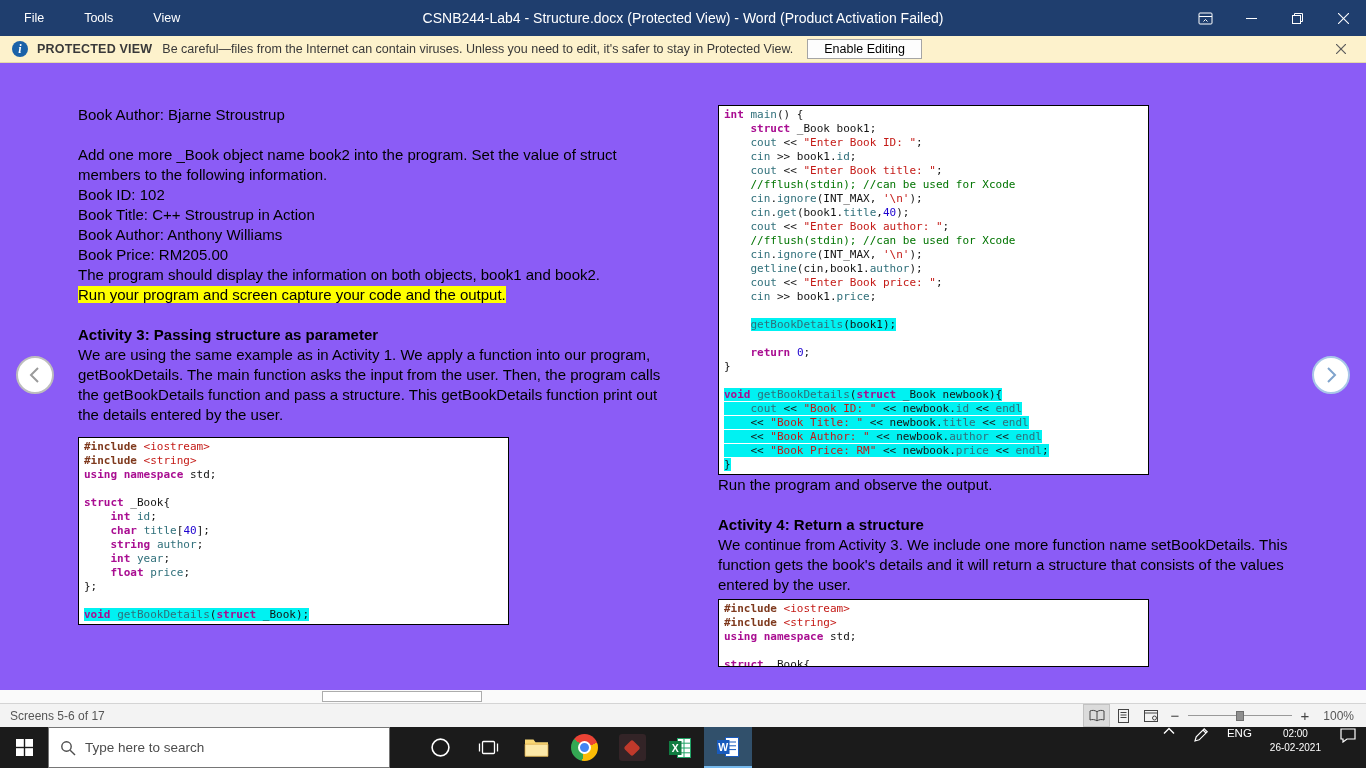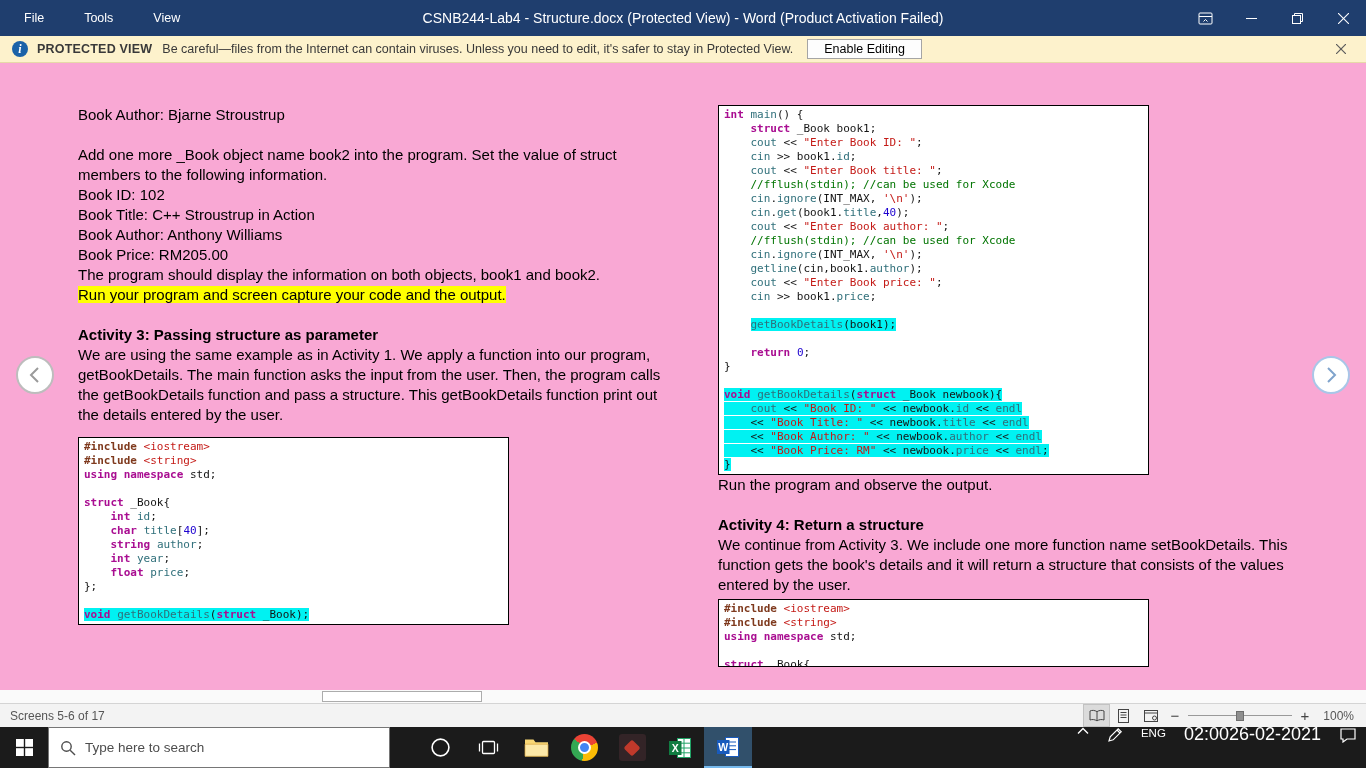--- a/index.html
+++ b/index.html
@@ -16,21 +16,21 @@
   .win-btn{width:46px;height:36px;display:flex;align-items:center;justify-content:center}
 
   
   .banner{height:27px;background:#fdf2cc;border-bottom:1px solid #e6d9a8;display:flex;align-items:center;padding:0 12px;font-size:12.5px;color:#393939;flex:0 0 auto}
   .info-badge{width:16px;height:16px;border-radius:50%;background:#1b62a8;color:#fff;font-family:"Liberation Serif",serif;font-style:italic;font-weight:bold;font-size:12px;display:flex;align-items:center;justify-content:center;margin-right:9px;flex:0 0 auto}
   .pv-label{font-weight:bold;margin-right:10px;letter-spacing:.2px}
   .enable-btn{margin-left:14px;background:#fdfdfd;border:1px solid #a5a5a5;padding:2px 16px;font-size:12.5px;font-family:"Liberation Sans",sans-serif}
   .banner-close{margin-left:auto;width:26px;height:100%;display:flex;align-items:center;justify-content:center}
 
   
-  .docarea{position:relative;flex:1;background:#f9a8d4;overflow:hidden}
+  .docarea{position:relative;flex:1;background:#8b5cf6;overflow:hidden}
   .col{position:absolute;top:42px}
   #col-left{left:78px;width:586px}
   #col-right{left:718px;width:586px}
   .para{font-size:15px;line-height:20px;color:#000}
   .heading{font-weight:bold}
   .gap{height:20px}
   .hl-yellow{background:#ffff00}
   .codebox{border:1px solid #000;width:431px;padding:2px 5px;font-family:"DejaVu Sans Mono","Liberation Mono",monospace;font-size:11px;line-height:14px;overflow:hidden;background:#fff}
   .codeline{white-space:pre}
   .tok-k{color:#a90d91;font-weight:bold}
@@ -67,21 +67,21 @@
   .tb-btn{width:48px;display:flex;align-items:center;justify-content:center;flex:0 0 auto}
   .searchbox{width:342px;background:#fff;border:1px solid #767676;display:flex;align-items:center;gap:9px;padding:0 11px;color:#4d4d4d;font-size:13.5px;flex:0 0 auto}
   .first-pin{margin-left:26px}
   .word-active{background:#31506b;border-bottom:2px solid #76b9ed}
   .chrome-ball{width:27px;height:27px;border-radius:50%;background:conic-gradient(from -50deg,#ea4335 0deg 120deg,#fbbc05 120deg 240deg,#34a853 240deg 360deg);position:relative}
   .chrome-ball::after{content:'';position:absolute;inset:7px;border-radius:50%;background:#4285f4;border:2.5px solid #fff}
   .app-dark{width:27px;height:27px;background:#332427;border-radius:3px;display:flex;align-items:center;justify-content:center}
   .app-red{width:12px;height:12px;background:#c0392b;transform:rotate(45deg);border-radius:2px}
   .tray{margin-left:auto;display:flex;align-items:flex-start}
   .tray-item{padding:0 9px;display:flex;align-items:center;font-size:11.5px}
-  .clock{flex-direction:row;justify-content:center;line-height:14px;text-align:center;font-size:18px}
+  .clock{flex-direction:column;justify-content:center;line-height:14px;text-align:center;font-size:10px}
 </style>
 </head>
 <body>
 
 <div id="app">
 
   <div class="titlebar">
     <div class="menubar">
       <span class="menu-item">File</span>
       <span class="menu-item">Tools</span>

